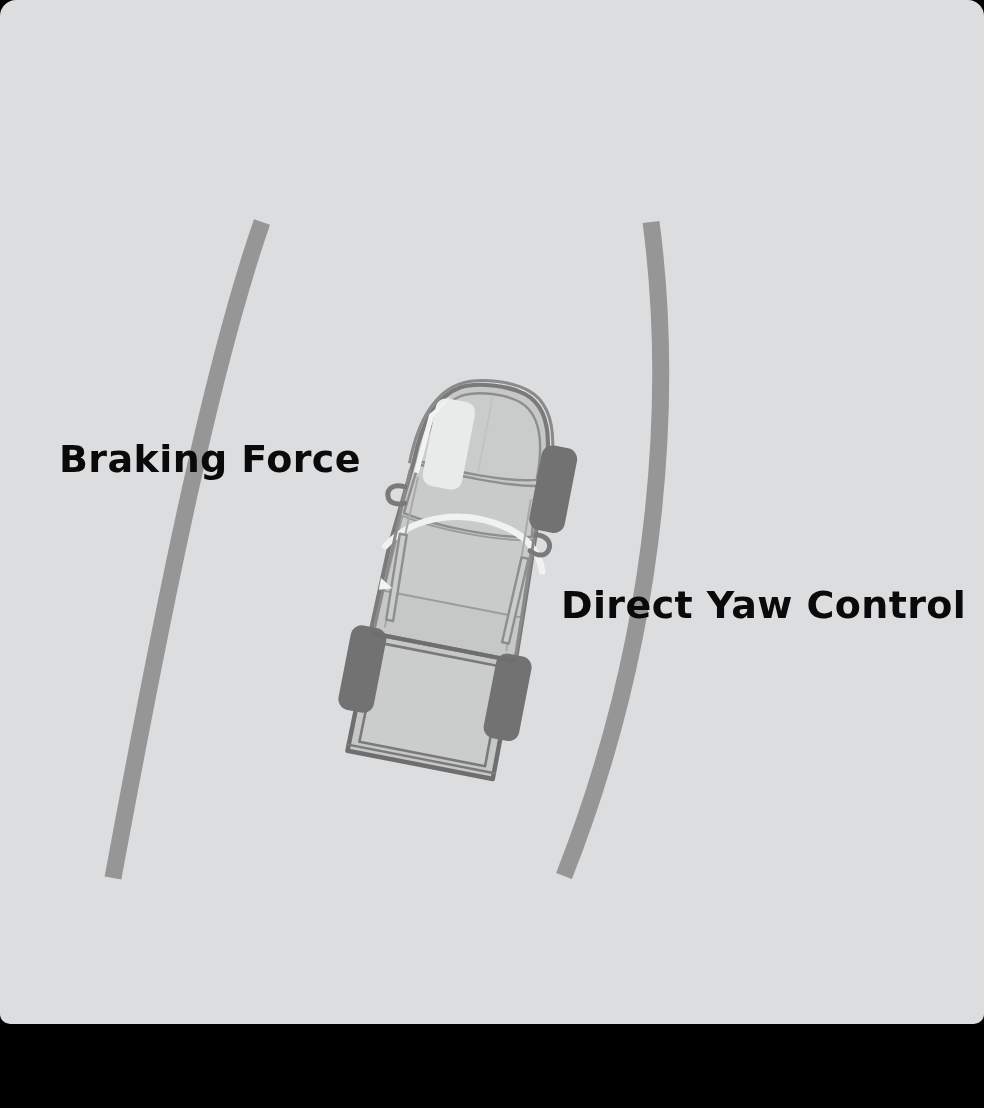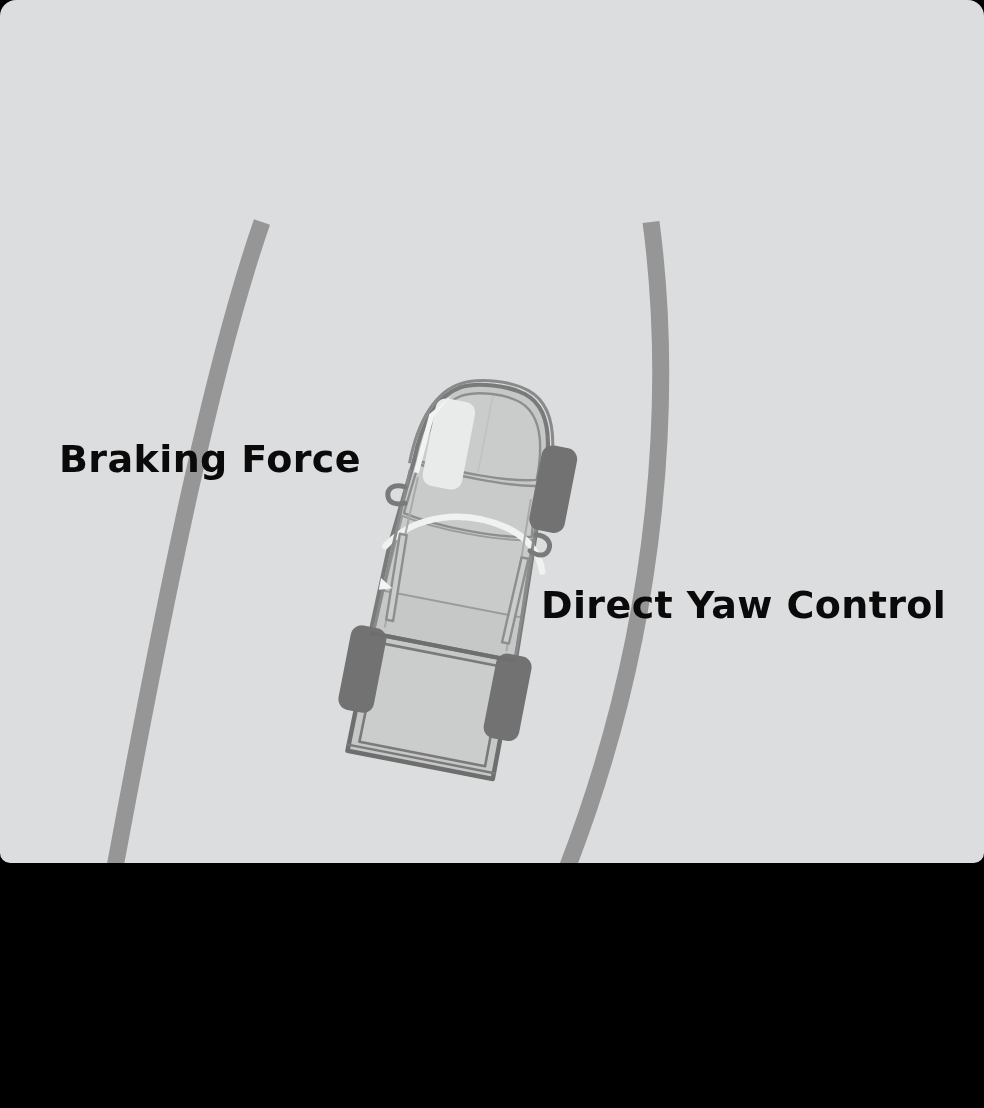--- a/index.html
+++ b/index.html
@@ -7,21 +7,21 @@
     margin: 0;
     padding: 0;
     background: #000000;
   }
   body {
     font-family: "DejaVu Sans", sans-serif;
   }
   #scene {
     position: relative;
     width: 984px;
-    height: 863px;
+    height: 1024px;
     background: #dcdddf;
     border-radius: 16px 16px 10px 10px;
     overflow: hidden;
   }
   #scene-svg {
     position: absolute;
     left: 0;
     top: 0;
     width: 984px;
     height: 1108px;
@@ -36,21 +36,21 @@
     letter-spacing: 0.4px;
     white-space: nowrap;
     line-height: 1;
     user-select: none;
   }
   #label-braking-force {
     left: 59px;
     top: 440px;
   }
   #label-direct-yaw-control {
-    left: 541px;
+    left: 561px;
     top: 586px;
     text-align: right;
   }
 </style>
 </head>
 <body>
 
 <div id="scene">
 
   <svg id="scene-svg" viewBox="0 0 984 1108" xmlns="http://www.w3.org/2000/svg">

